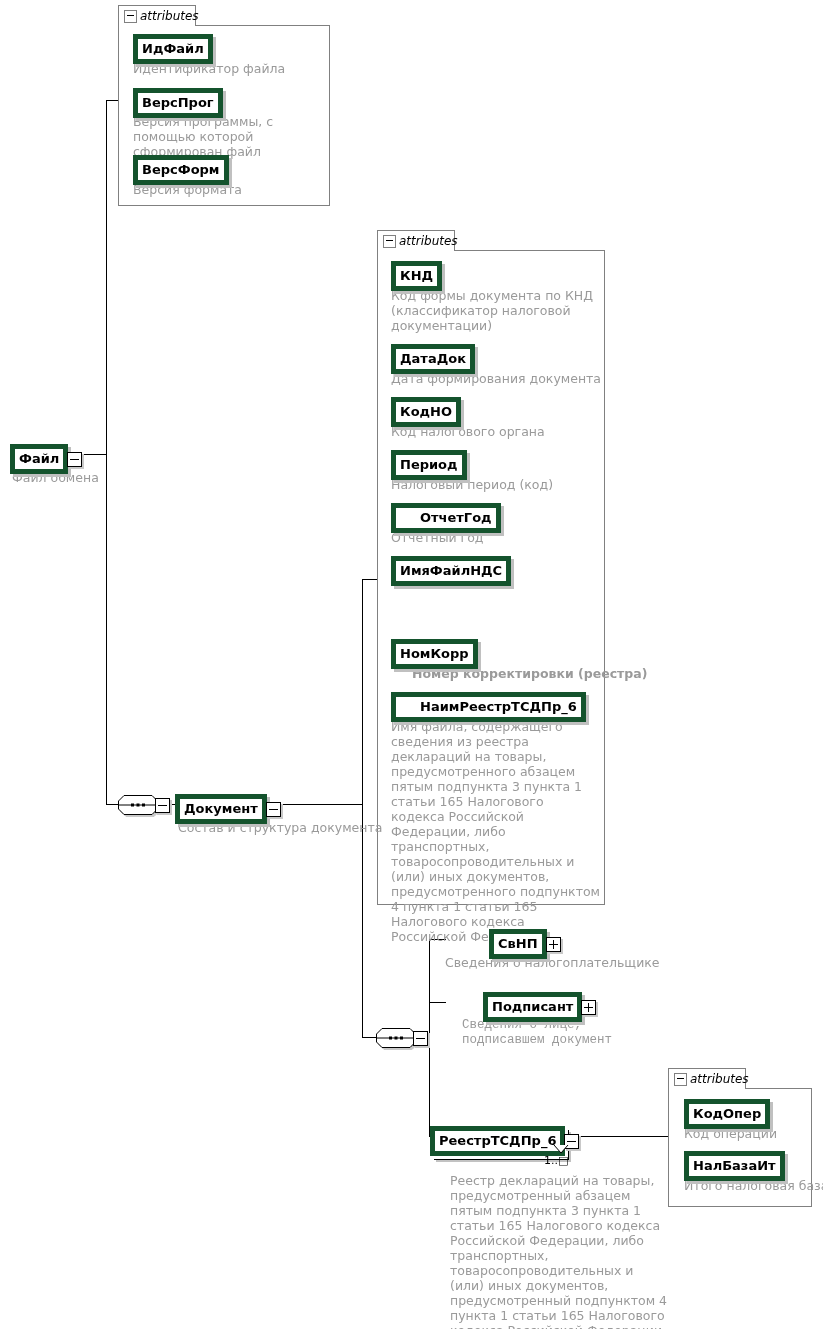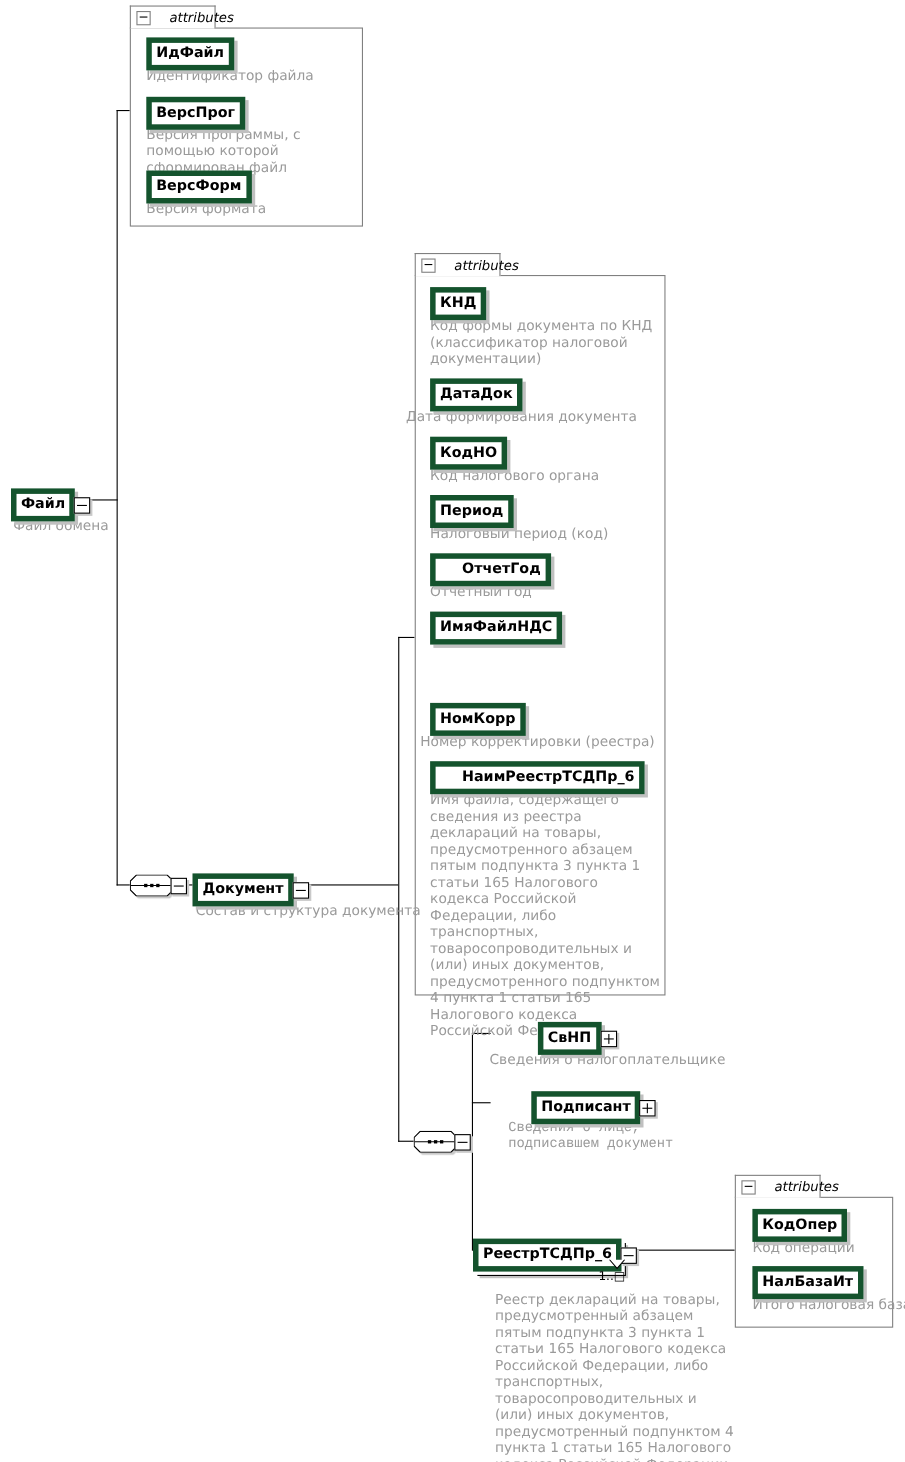--- a/index.html
+++ b/index.html
@@ -5,21 +5,21 @@
   html,body{margin:0;padding:0;background:#fff;}
   #canvas{
     position:relative;width:823px;height:1329px;background:#fff;
     font-family:"DejaVu Sans","Liberation Sans",sans-serif;overflow:hidden;
   }
   .line{position:absolute;background:#000;}
   
   .abox{position:absolute;background:#fff;border:1px solid #808080;box-sizing:border-box;}
   .atab{
     position:absolute;height:21px;background:#fff;border:1px solid #808080;border-bottom:none;
-    box-sizing:border-box;display:flex;align-items:center;gap:17px;padding:0 8px 0 5px;
+    box-sizing:border-box;display:flex;align-items:center;gap:3px;padding:0 8px 0 5px;
     font-style:italic;font-size:12px;color:#000;z-index:3;
   }
   .aicon{position:relative;width:11px;height:11px;border:1px solid #808080;background:#fff;flex:0 0 auto;}
   .aicon::before{content:"";position:absolute;left:2px;right:2px;top:4px;height:1px;background:#000;}
   
   .el{position:absolute;display:flex;align-items:center;z-index:2;}
   .box{
     position:relative;background:#fff;border:5px solid #14532d;box-sizing:border-box;
     font-weight:bold;font-size:13px;line-height:16px;padding:2px 4px;text-align:left;
     white-space:nowrap;box-shadow:3px 3px 0 #c0c0c0;color:#000;
@@ -98,40 +98,40 @@
     <span class="aicon"></span>
     <span>attributes</span>
   </div>
   <div class="el" style="left:391px;top:261px;">
     <div class="box" style="min-width:50px;">КНД</div>
   </div>
   <div class="cap wrap" style="left:391px;top:288px;width:210px;">Код формы документа по КНД (классификатор налоговой документации)</div>
   <div class="el" style="left:391px;top:344px;">
     <div class="box" style="min-width:71px;">ДатаДок</div>
   </div>
-  <div class="cap" style="left:369px;top:371px;">Дата формирования документа</div>
+  <div class="cap" style="left:391px;top:371px;">Дата формирования документа</div>
   <div class="el" style="left:391px;top:397px;">
     <div class="box" style="min-width:64px;">КодНО</div>
   </div>
   <div class="cap" style="left:391px;top:424px;">Код налогового органа</div>
   <div class="el" style="left:391px;top:450px;">
     <div class="box" style="min-width:67px;">Период</div>
   </div>
   <div class="cap" style="left:391px;top:477px;">Налоговый период (код)</div>
   <div class="el" style="left:391px;top:503px;">
     <div class="box" style="min-width:75px;padding-left:24px;">ОтчетГод</div>
   </div>
   <div class="cap" style="left:391px;top:530px;">Отчетный год</div>
   <div class="el" style="left:391px;top:556px;">
     <div class="box" style="min-width:101px;">ИмяФайлНДС</div>
   </div>
   <div class="el" style="left:391px;top:639px;">
     <div class="box" style="min-width:73px;">НомКорр</div>
   </div>
-  <div class="cap" style="left:382px;top:666px;">Номер корректировки (реестра)</div>
+  <div class="cap" style="left:412px;top:666px;font-weight:bold;">Номер корректировки (реестра)</div>
   <div class="el" style="left:391px;top:692px;">
     <div class="box" style="min-width:154px;padding-left:24px;">НаимРеестрТСДПр_6</div>
   </div>
   <div class="cap wrap" style="left:391px;top:719px;width:210px;">Имя файла, содержащего сведения из реестра деклараций на товары, предусмотренного абзацем пятым подпункта 3 пункта 1 статьи 165 Налогового кодекса Российской Федерации, либо транспортных, товаросопроводительных и (или) иных документов, предусмотренного подпунктом 4 пункта 1 статьи 165 Налогового кодекса Российской Федерации</div>
 
   <svg class="oct" style="left:376px;top:1028px;" width="40" height="20" viewBox="0 0 40 20">
     <polygon points="6,0.5 34,0.5 39.5,6 39.5,14 34,19.5 6,19.5 0.5,14 0.5,6" fill="#ffffff" stroke="#000000"></polygon>
     <line x1="1" y1="10" x2="39" y2="10" stroke="#000000"></line>
     <rect x="13" y="8.5" width="3" height="3" fill="#000000"></rect>
     <rect x="18.5" y="8.5" width="3" height="3" fill="#000000"></rect>

